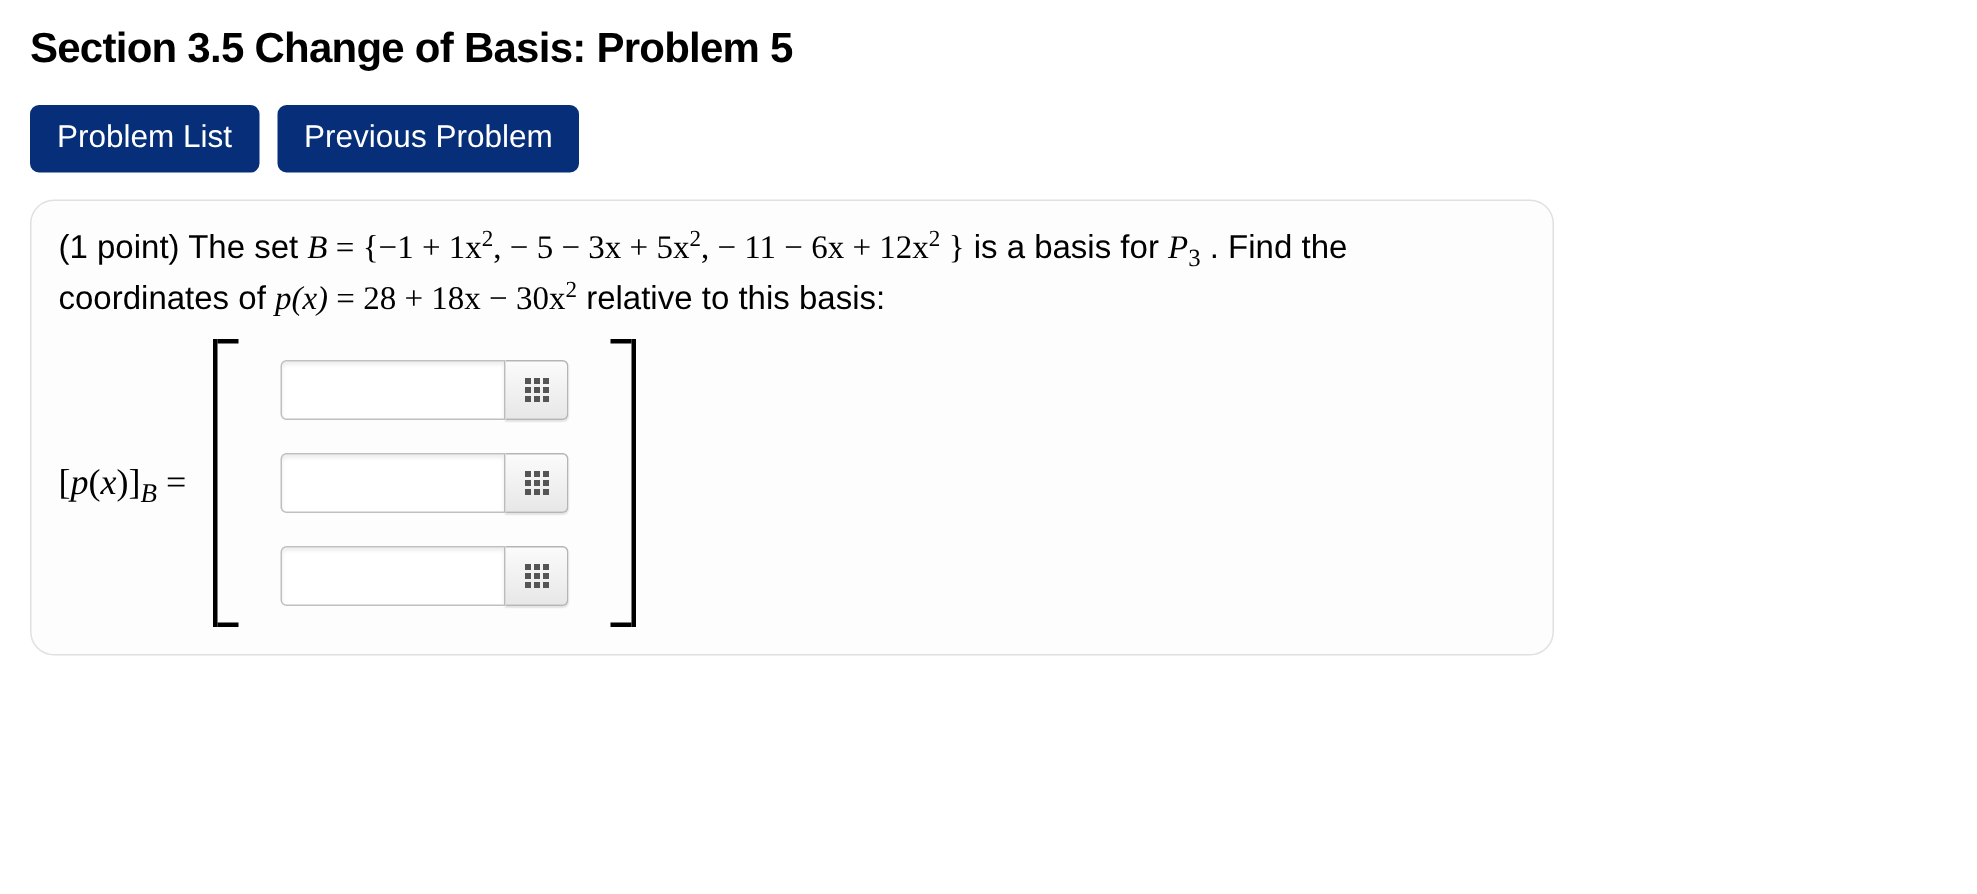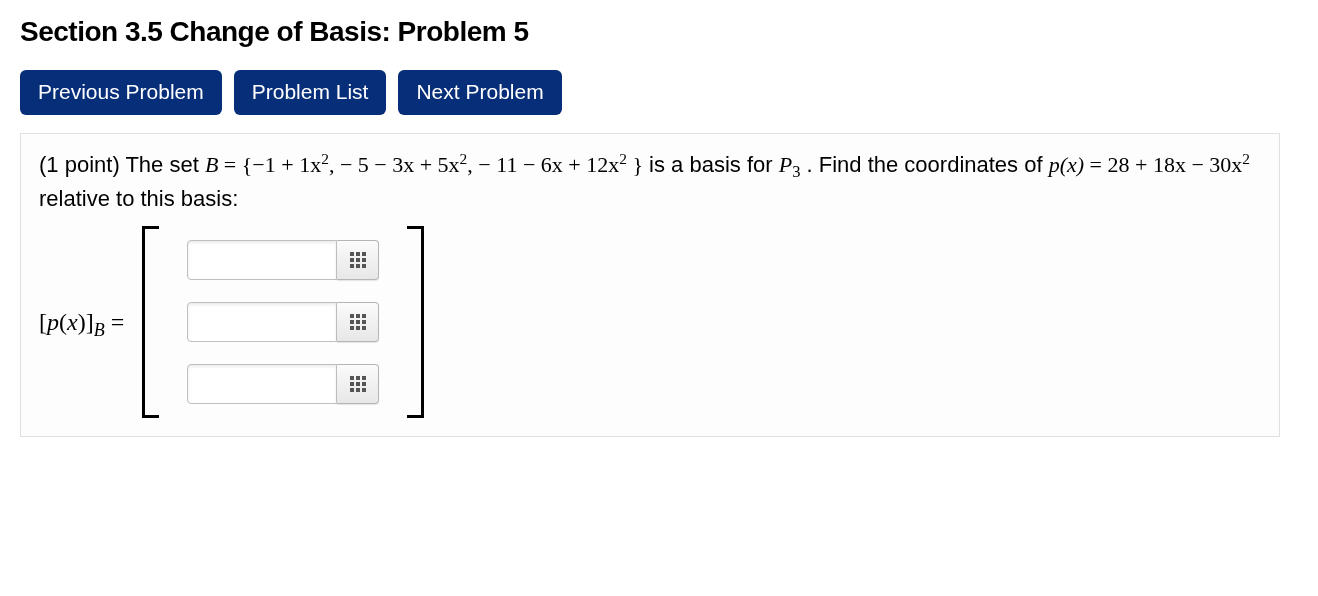--- a/index.html
+++ b/index.html
@@ -28,24 +28,24 @@
     border: none;
     border-radius: 6px;
     padding: 10px 18px 11px 18px;
     font-size: 21px;
     font-weight: 400;
     cursor: pointer;
     font-family: inherit;
   }
   .problem-box {
     border: 1px solid #e0e0e0;
-    border-radius: 0;
+    border-radius: 16px;
     background: #fdfdfd;
     padding: 14px 18px 18px 18px;
-    width: 1260px;
+    width: 1016px;
     box-sizing: border-box;
   }
   .problem-text {
     font-size: 22px;
     line-height: 1.55;
     margin: 0 0 10px 0;
     font-family: inherit;
   }
   .math-i { font-family: "Times New Roman", Times, serif; font-style: italic; }
   .math-r { font-family: "Times New Roman", Times, serif; font-style: normal; }
@@ -131,23 +131,22 @@
     width: 4px; height: 4px; background: #555; display: block;
   }
   .cal-b { font-family: "Times New Roman", serif; font-style: italic; font-weight: 500; }
 </style>
 </head>
 <body>
 
 <h1 class="page-title">Section 3.5 Change of Basis: Problem 5</h1>
 
 <div class="nav-row">
+  <button class="nav-btn">Problem List</button>
   <button class="nav-btn">Previous Problem</button>
-  <button class="nav-btn">Problem List</button>
-  <button class="nav-btn">Next Problem</button>
 </div>
 
 <div class="problem-box">
 
   <p class="problem-text">
     <span>(1 point) The set </span><span class="cal-b">B</span><span class="math-r"> = </span><span class="math-r">{</span><span class="math-r">−1 + 1x</span><sup class="math-r">2</sup><span class="math-r">,   − 5 − 3x + 5x</span><sup class="math-r">2</sup><span class="math-r">,   − 11 − 6x + 12x</span><sup class="math-r">2</sup><span class="math-r"> }</span><span> is a basis for </span><span class="math-i">P</span><sub class="math-r">3</sub><span> . Find the coordinates of </span><span class="math-i">p(x)</span><span class="math-r"> = 28 + 18x − 30x</span><sup class="math-r">2</sup><span>  relative to this basis:</span>
   </p>
 
   <div class="answer-row">
     <div class="lhs">

